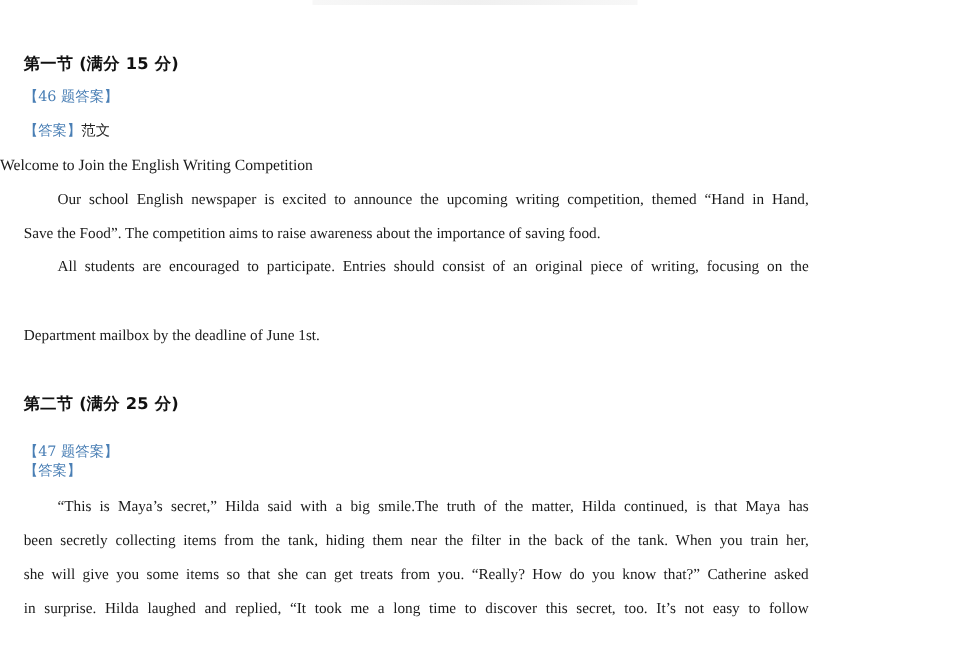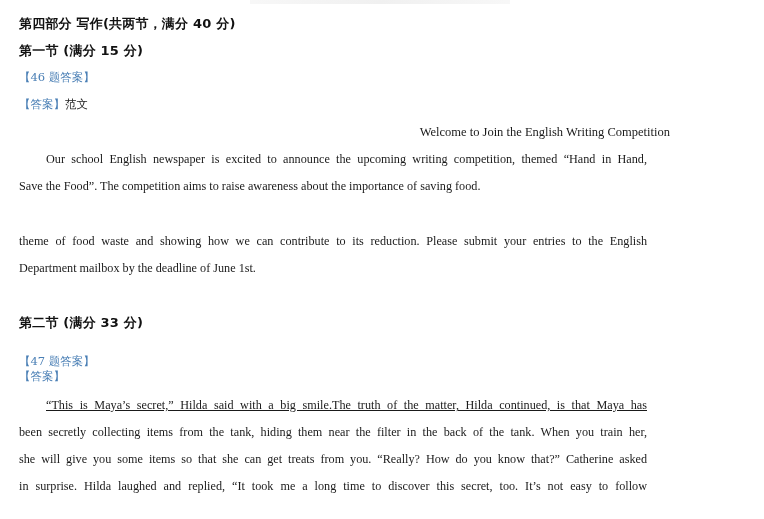--- a/index.html
+++ b/index.html
@@ -55,25 +55,24 @@
     }
     .tag-after {
       color: #222;
       font-family: "DejaVu Serif", "Liberation Serif", serif;
       font-size: 11.5px;
     }
     .essay-title {
       position: absolute;
       left: 0;
       width: 660px;
-      text-align: right;
+      text-align: left;
       font-size: 12.5px;
       color: #1a1a1a;
       white-space: nowrap;
-      padding-left: 10px;
     }
     .line {
       position: absolute;
       left: 19px;
       width: 628px;
       font-size: 12.2px;
       color: #1a1a1a;
       white-space: nowrap;
       text-align: justify;
       text-align-last: justify;
@@ -87,47 +86,46 @@
       text-align-last: left;
     }
   </style>
 </head>
 <body>
 
 <div class="top-fade"></div>
 
 <div class="page">
 
-  <div class="heading" style="top:15px;">第四部分   写作(共两节，满分 40 分)</div>
 
   <div class="heading" style="top:42px;">第一节   (满分 15 分)</div>
 
   <div class="tag-line" style="top:70px;">
     <span class="tag">【46 题答案】</span>
   </div>
 
   <div class="tag-line" style="top:97px;">
     <span class="tag">【答案】</span><span class="tag-after">范文</span>
   </div>
 
   <div class="essay-title" style="top:125px;">Welcome to Join the English Writing Competition</div>
 
   <div class="line indent" style="top:152px;">Our school English newspaper is excited to announce the upcoming writing competition, themed “Hand in Hand,</div>
   <div class="line last" style="top:179px;">Save the Food”. The competition aims to raise awareness about the importance of saving food.</div>
-  <div class="line" style="top:234px;">theme of food waste and showing how we can contribute to its reduction. Please submit your entries to the English</div>
+  <div class="line indent" style="top:206px;">All students are encouraged to participate. Entries should consist of an original piece of writing, focusing on the</div>
   <div class="line last" style="top:261px;">Department mailbox by the deadline of June 1st.</div>
 
-  <div class="heading" style="top:314px;">第二节   (满分 33 分)</div>
+  <div class="heading" style="top:314px;">第二节   (满分 25 分)</div>
 
   <div class="tag-line" style="top:354px;">
     <span class="tag">【47 题答案】</span>
   </div>
 
   <div class="tag-line" style="top:369px;">
     <span class="tag">【答案】</span>
   </div>
 
-  <div class="line indent" style="top:398px;text-decoration:underline;">“This is Maya’s secret,” Hilda said with a big smile.The truth of the matter, Hilda continued, is that Maya has</div>
+  <div class="line indent" style="top:398px;">“This is Maya’s secret,” Hilda said with a big smile.The truth of the matter, Hilda continued, is that Maya has</div>
   <div class="line" style="top:425px;">been secretly collecting items from the tank, hiding them near the filter in the back of the tank. When you train her,</div>
   <div class="line" style="top:452px;">she will give you some items so that she can get treats from you. “Really? How do you know that?” Catherine asked</div>
   <div class="line" style="top:479px;">in surprise. Hilda laughed and replied, “It took me a long time to discover this secret, too. It’s not easy to follow</div>
 
 </div>
 
 </body></html>

